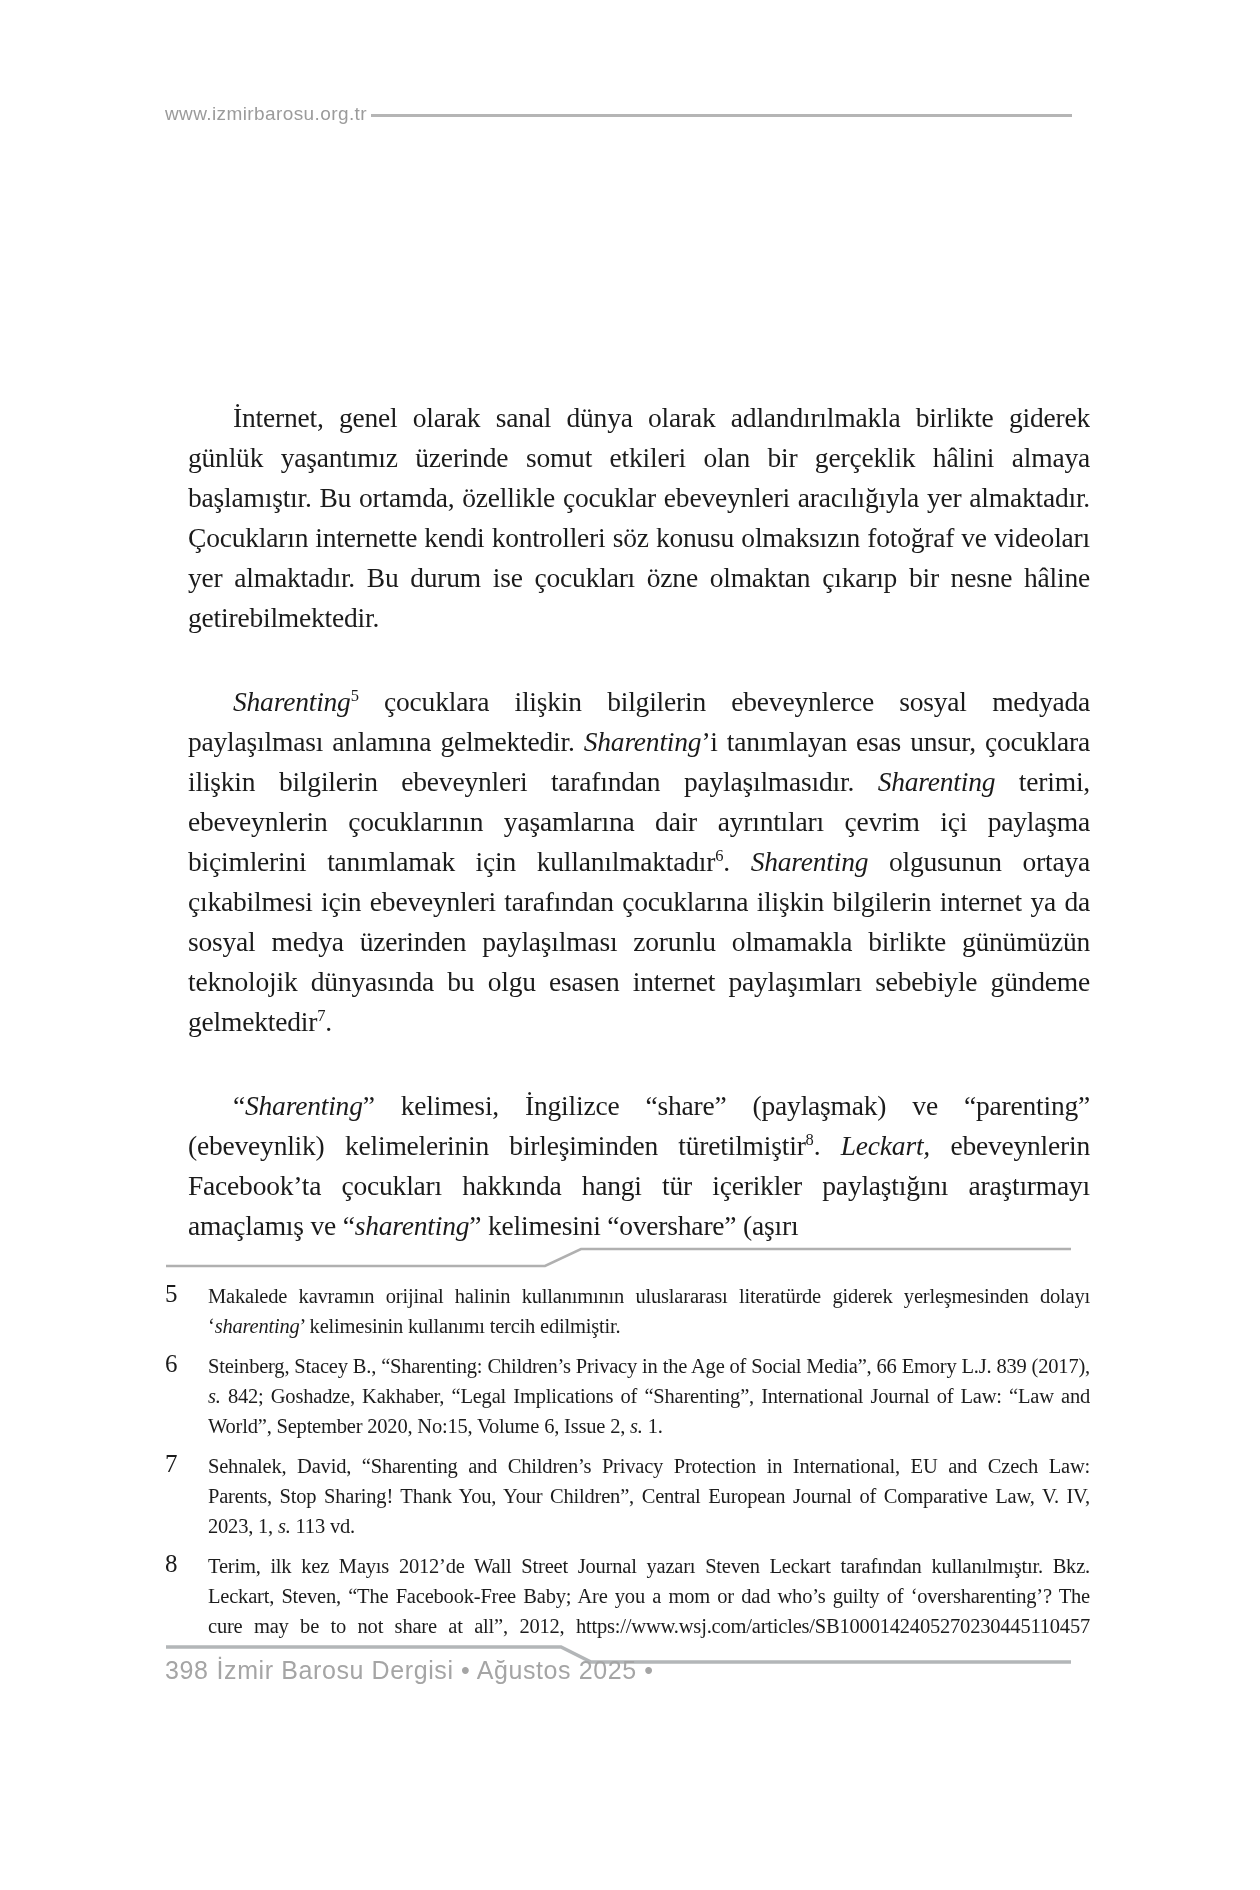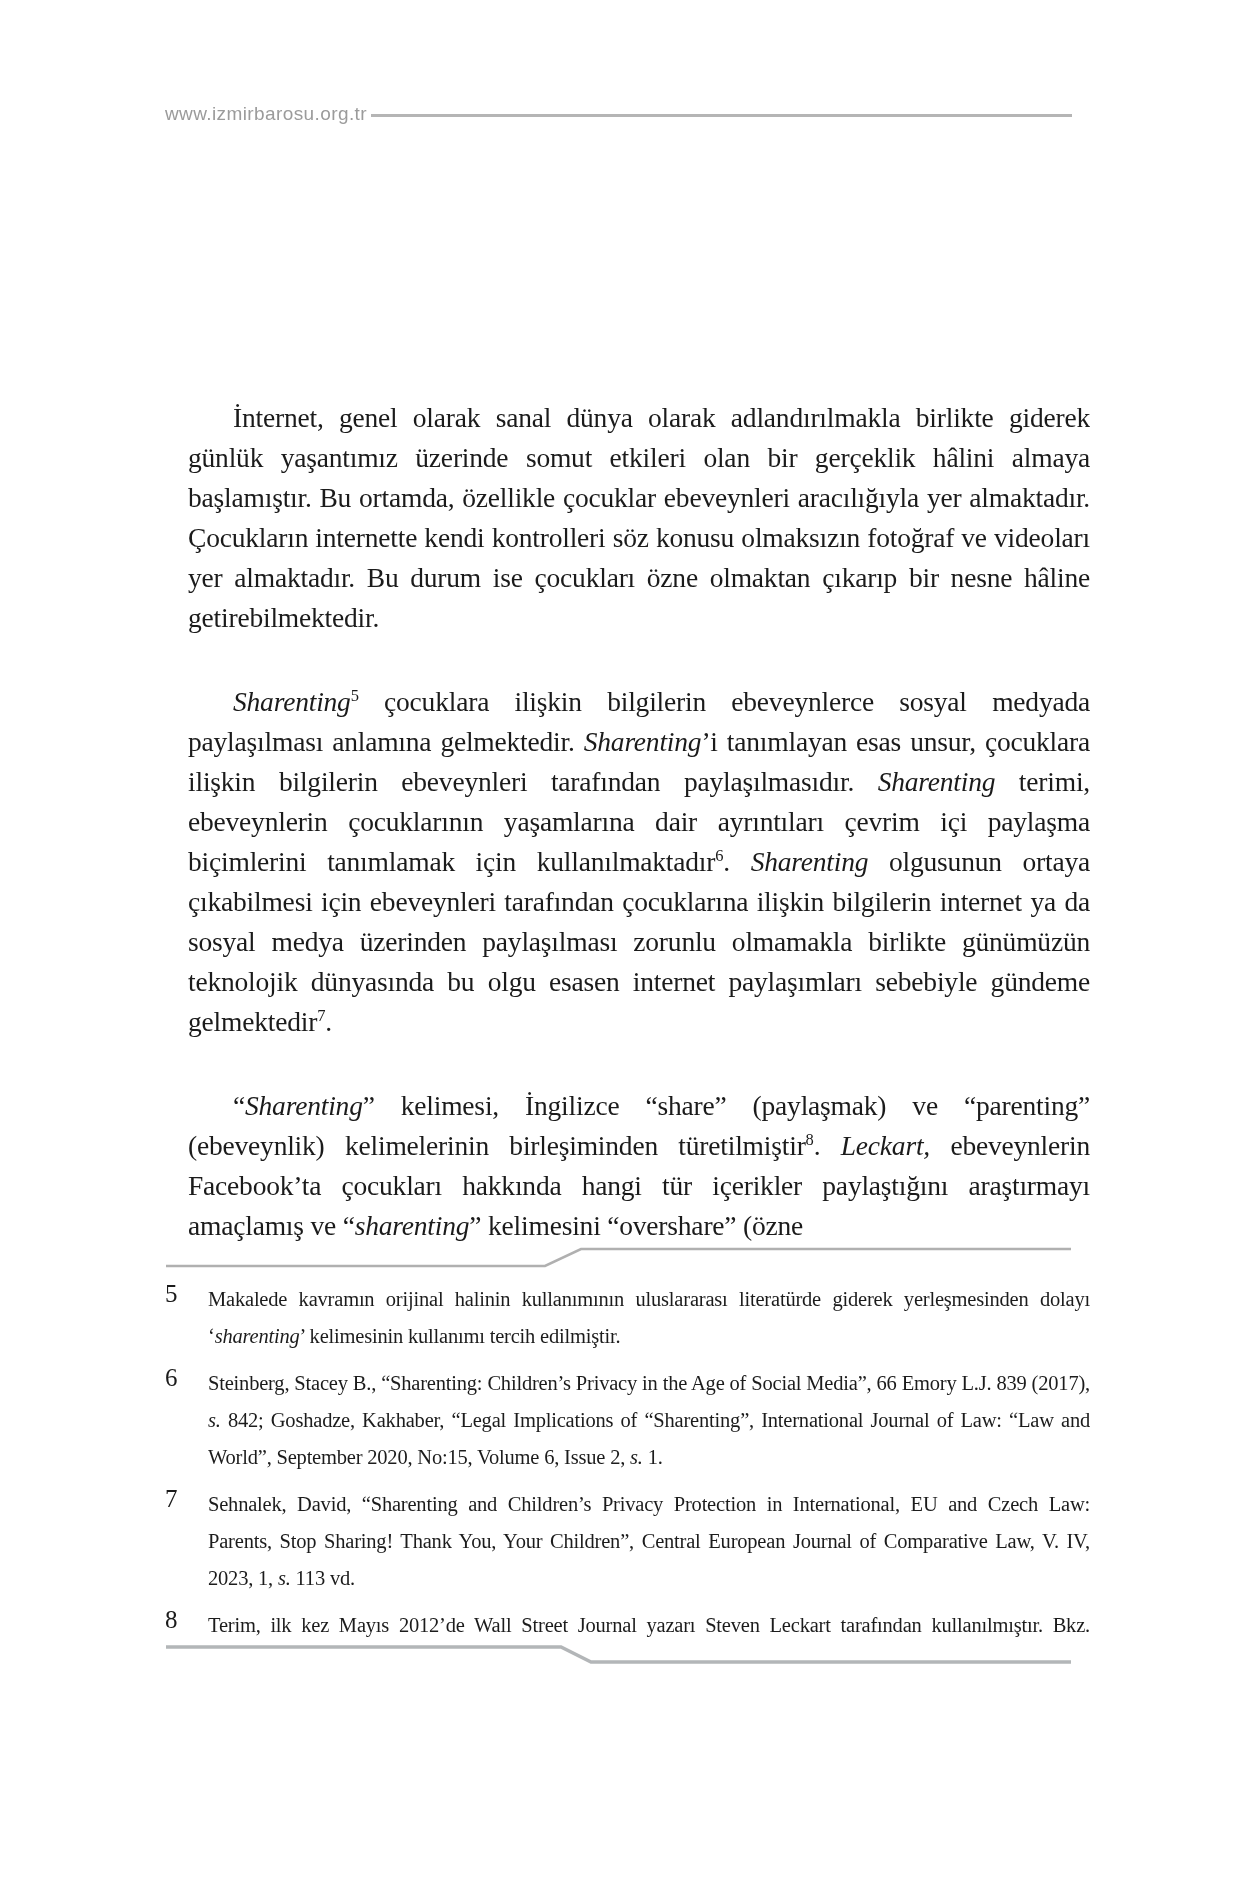--- a/index.html
+++ b/index.html
@@ -48,21 +48,21 @@
     position:absolute;top:1281px;left:165px;width:925px;height:366px;
     overflow:hidden;
   }
   .footnote{display:flex;margin-bottom:10px;}
   .fn-num{
     width:43px;flex:0 0 43px;
     font-size:25px;line-height:1;color:#1b1b1b;
   }
   .fn-text{
     flex:1;
-    font-size:20.5px;line-height:37px;
+    font-size:20.5px;line-height:30px;
     text-align:justify;letter-spacing:-.2px;color:#1c1c1c;
   }
   
   .ftr-rule{position:absolute;top:1643px;left:165px;}
   .ftr-text{
     position:absolute;top:1656px;left:165px;
     font-family:"Liberation Sans", sans-serif;
     font-size:25px;color:#a5a5a5;letter-spacing:.6px;white-space:nowrap;
   }
   .ftr-text .pgnum{margin-right:8px;}
@@ -75,21 +75,21 @@
 
   <div class="hdr">
     <span>www.izmirbarosu.org.tr</span>
     <span class="hdr-rule"></span>
   </div>
 
 
   <div class="bodytext">
     <p><span>İnternet, genel olarak sanal dünya olarak adlandırılmakla birlikte giderek günlük yaşantımız üzerinde somut etkileri olan bir gerçeklik hâlini almaya başlamıştır. Bu ortamda, özellikle çocuklar ebeveynleri aracılığıyla yer almaktadır. Çocukların internette kendi kontrolleri söz konusu olmaksızın fotoğraf ve videoları yer almaktadır. Bu durum ise çocukları özne olmaktan çıkarıp bir nesne hâline getirebilmektedir.</span></p>
     <p><i>Sharenting</i><sup>5</sup><span> çocuklara ilişkin bilgilerin ebeveynlerce sosyal medyada paylaşılması anlamına gelmektedir. </span><i>Sharenting</i><span>’i tanımlayan esas unsur, çocuklara ilişkin bilgilerin ebeveynleri tarafından paylaşılmasıdır. </span><i>Sharenting</i><span> terimi, ebeveynlerin çocuklarının yaşamlarına dair ayrıntıları çevrim içi paylaşma biçimlerini tanımlamak için kullanılmaktadır</span><sup>6</sup><span>. </span><i>Sharenting</i><span> olgusunun ortaya çıkabilmesi için ebeveynleri tarafından çocuklarına ilişkin bilgilerin internet ya da sosyal medya üzerinden paylaşılması zorunlu olmamakla birlikte günümüzün teknolojik dünyasında bu olgu esasen internet paylaşımları sebebiyle gündeme gelmektedir</span><sup>7</sup><span>.</span></p>
-    <p><span>“</span><i>Sharenting</i><span>” kelimesi, İngilizce “share” (paylaşmak) ve “parenting” (ebeveynlik) kelimelerinin birleşiminden türetilmiştir</span><sup>8</sup><span>. </span><i>Leckart,</i><span> ebeveynlerin Facebook’ta çocukları hakkında hangi tür içerikler paylaştığını araştırmayı amaçlamış ve “</span><i>sharenting</i><span>” kelimesini “overshare” (özne</span></p>
+    <p><span>“</span><i>Sharenting</i><span>” kelimesi, İngilizce “share” (paylaşmak) ve “parenting” (ebeveynlik) kelimelerinin birleşiminden türetilmiştir</span><sup>8</sup><span>. </span><i>Leckart,</i><span> ebeveynlerin Facebook’ta çocukları hakkında hangi tür içerikler paylaştığını araştırmayı amaçlamış ve “</span><i>sharenting</i><span>” kelimesini “overshare” (aşırı</span></p>
   </div>
 
   <div class="fnsep">
     <svg width="907" height="24" viewBox="0 0 907 24">
       <polyline points="1,20 380,20 416,3 906,3" fill="none" stroke="#b0b0b0" stroke-width="2.6"></polyline>
     </svg>
   </div>
 
   <div class="footnotes">
     <div class="footnote">
@@ -108,14 +108,17 @@
       <span class="fn-num">8</span>
       <div class="fn-text"><span>Terim, ilk kez Mayıs 2012’de Wall Street Journal yazarı Steven Leckart tarafından kullanılmıştır. Bkz. Leckart, Steven, “The Facebook-Free Baby; Are you a mom or dad who’s guilty of ‘oversharenting’? The cure may be to not share at all”, 2012, https://www.wsj.com/articles/SB1000142405270230445110457 7392041180138910 (E.T. 14.05.2025).</span></div>
     </div>
   </div>
 
   <div class="ftr-rule">
     <svg width="907" height="22" viewBox="0 0 907 22">
       <polyline points="1,4 396,4 426,19 906,19" fill="none" stroke="#b3b6b8" stroke-width="3.6"></polyline>
     </svg>
   </div>
+  <div class="ftr-text">
+    <span class="pgnum">398</span><span>İzmir Barosu Dergisi • Ağustos 2025 •</span>
+  </div>
 
 </div>
 
 </body></html>

